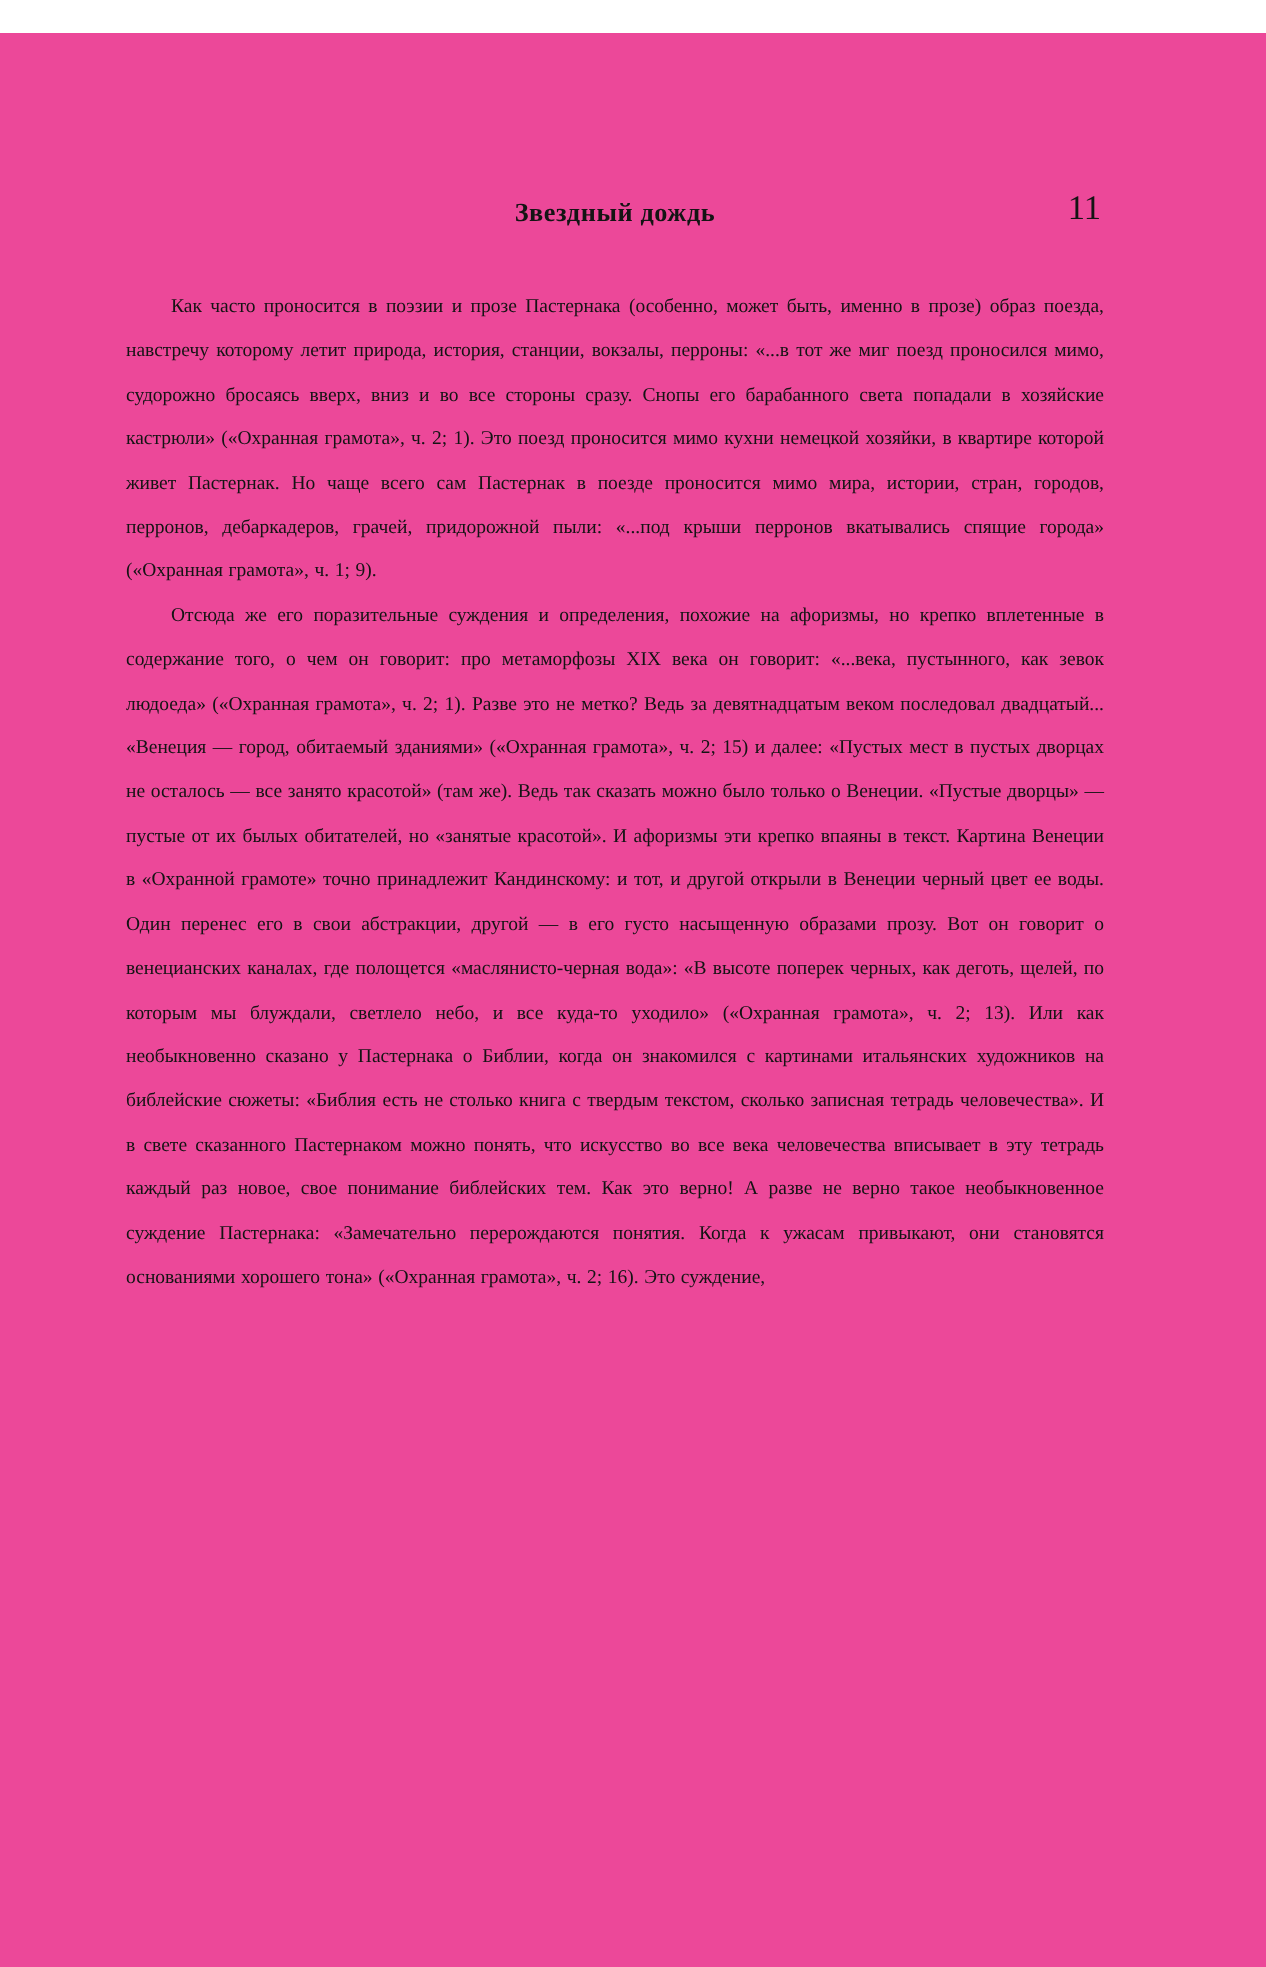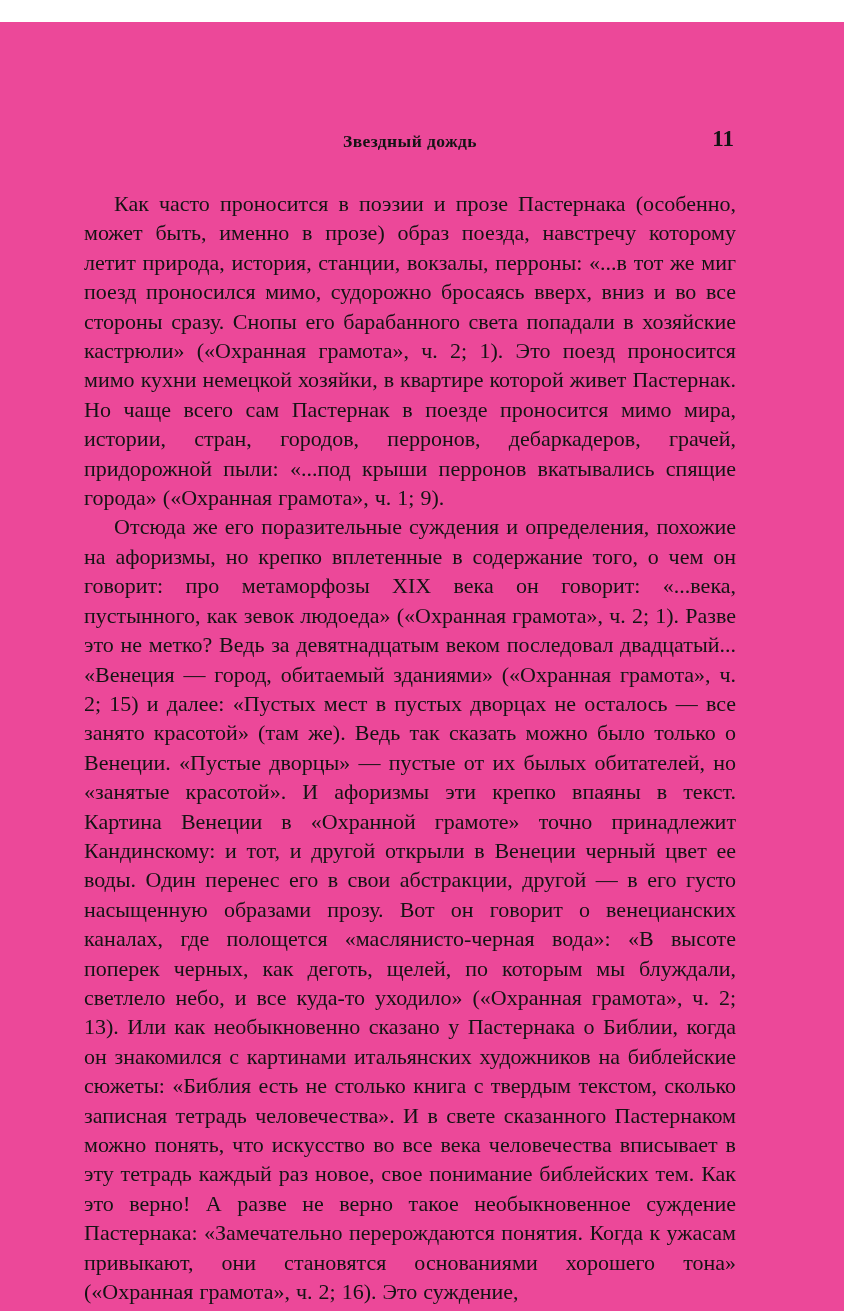--- a/index.html
+++ b/index.html
@@ -34,33 +34,33 @@
     font-weight: bold;
     font-size: 17.5px;
     letter-spacing: 0.4px;
     padding-top: 5px;
   }
   .page-number {
     position: absolute;
     right: 2px;
     top: 0;
     font-size: 23px;
-    font-weight: bold;
+    font-weight: normal;
   }
   .page-body {
     position: absolute;
     top: 167px;
     left: 84px;
     width: 652px;
   }
   .page-body p {
     margin: 0;
     padding: 0;
     text-indent: 30px;
-    font-size: 22px;
+    font-size: 13px;
     line-height: 29.4px;
     text-align: justify;
     hyphens: auto;
     -webkit-hyphens: auto;
     word-spacing: 0.5px;
   }
 </style>
 </head>
 <body>
 

